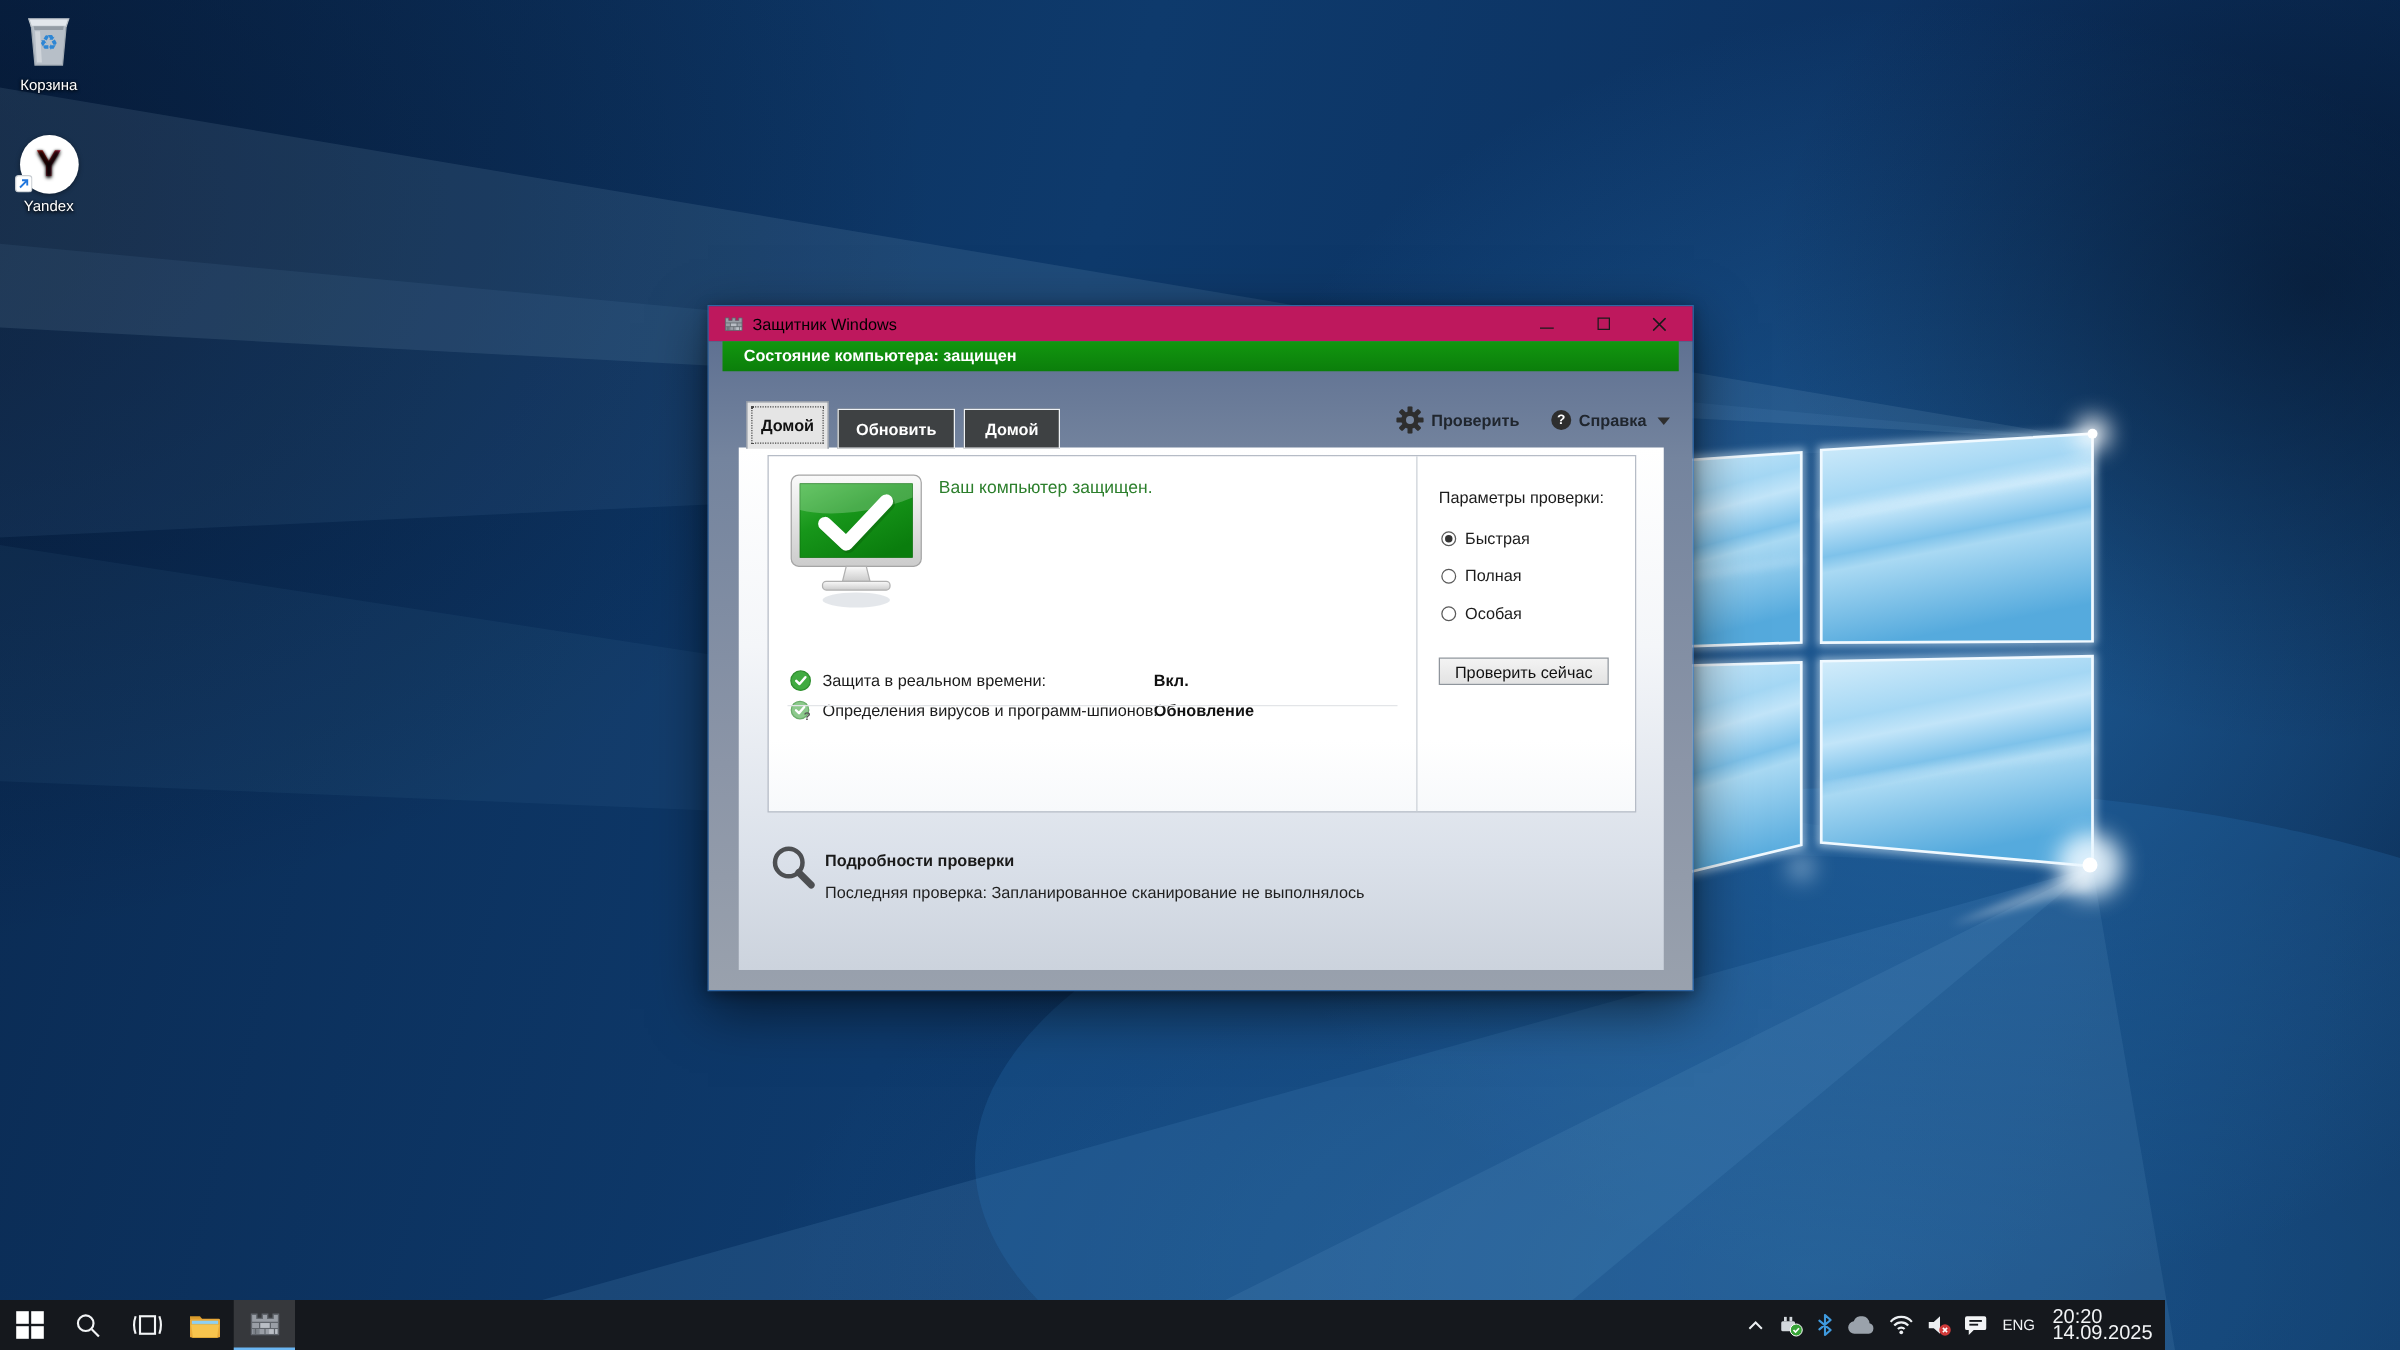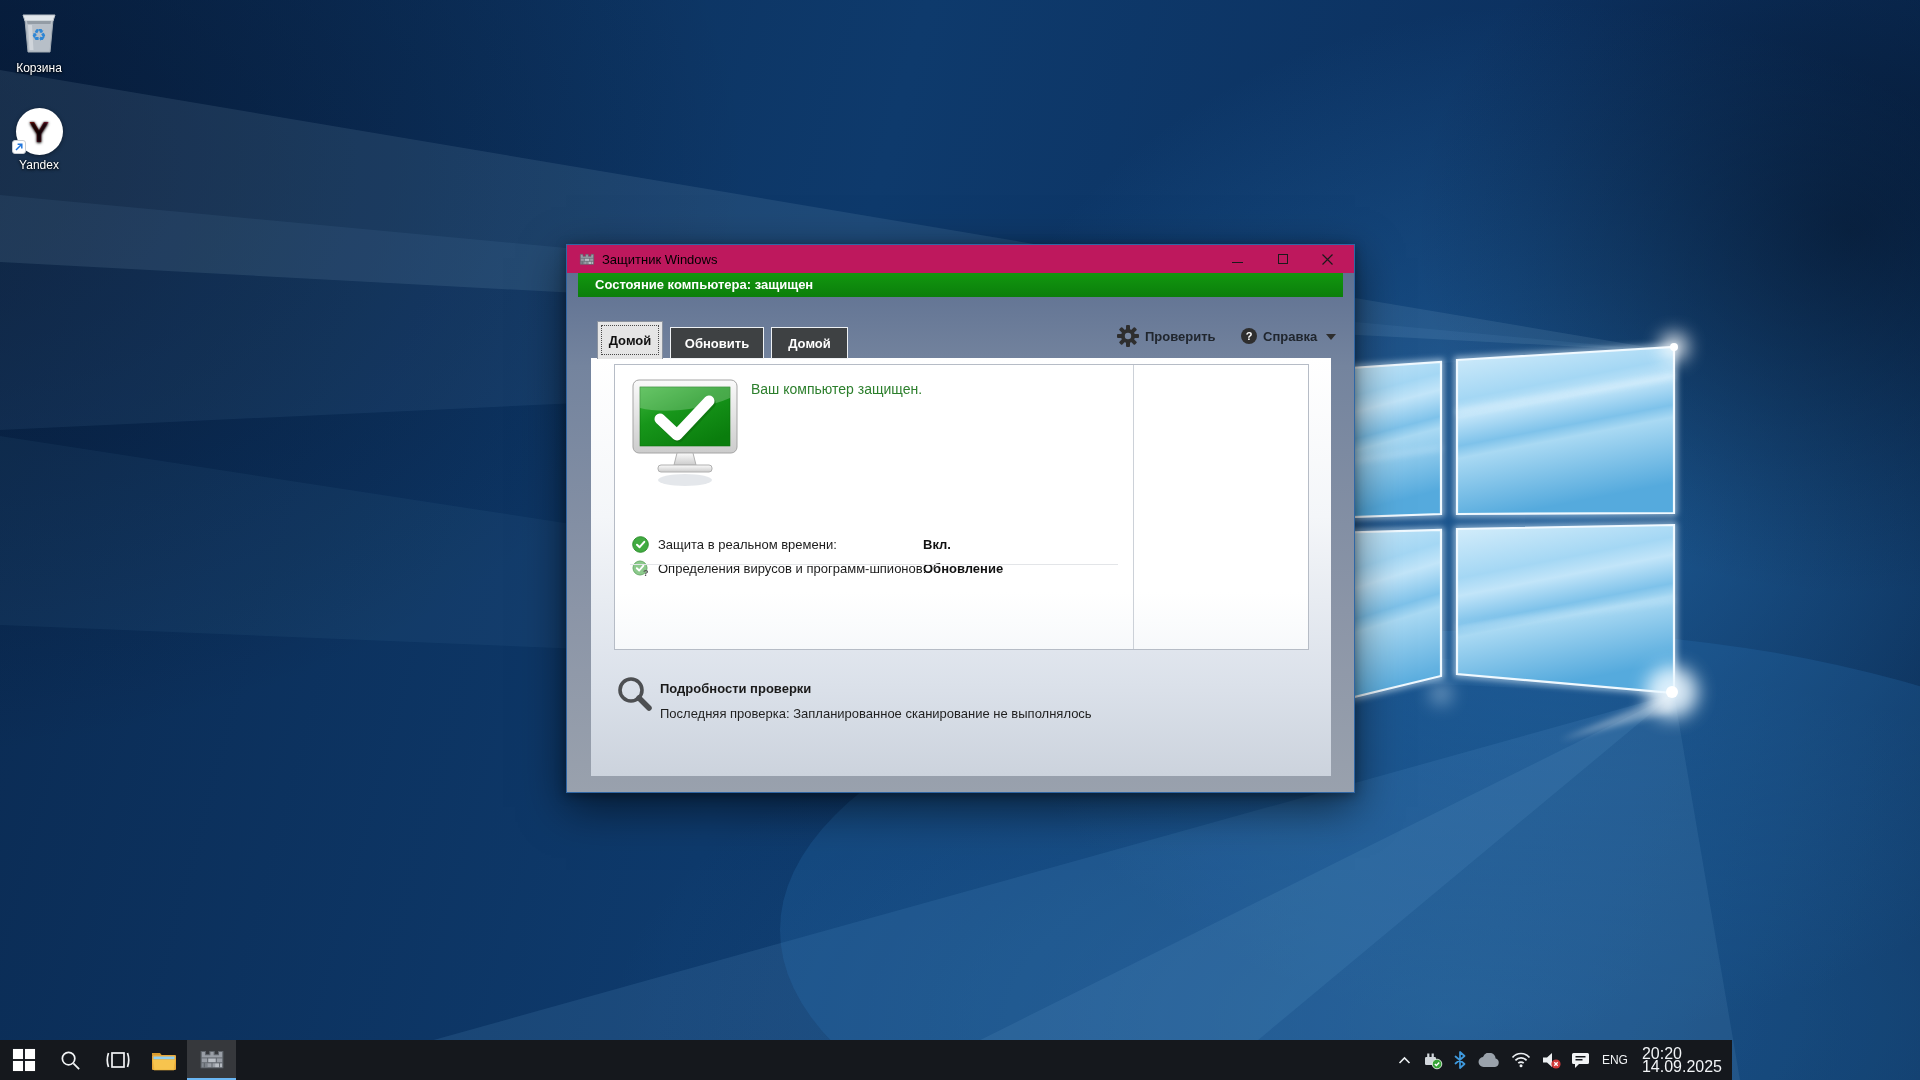--- a/index.html
+++ b/index.html
@@ -289,20 +289,36 @@
           <path d="M4.8,8.2 L7.2,10.5 L11.4,5.6" stroke="#fff" stroke-width="1.9" fill="none" stroke-linecap="round" stroke-linejoin="round"></path>
           <text x="11" y="16" font-size="9" font-weight="bold" fill="#555">?</text>
         </svg>
         <span class="lbl">Определения вирусов и программ-шпионов:</span>
         <span class="val">Обновление</span>
       </div>
 
       <div class="box-sep"></div>
       <div class="vdiv"></div>
 
+      <div class="scanpanel">
+        <div class="sp-title">Параметры проверки:</div>
+        <div class="opt" id="opt-quick">
+          <span class="radio sel"></span>
+          <span>Быстрая</span>
+        </div>
+        <div class="opt" id="opt-full">
+          <span class="radio"></span>
+          <span>Полная</span>
+        </div>
+        <div class="opt" id="opt-custom">
+          <span class="radio"></span>
+          <span>Особая</span>
+        </div>
+        <button class="scan-btn">Проверить сейчас</button>
+      </div>
     </div>
 
     <span class="details-icon">
       <svg width="40" height="40" viewBox="0 0 40 40">
         <circle cx="16" cy="15" r="11" stroke="#4d4f52" stroke-width="3.6" fill="none"></circle>
         <path d="M24,23 L34,33" stroke="#4d4f52" stroke-width="5.5" stroke-linecap="round"></path>
       </svg>
     </span>
     <div class="details-title">Подробности проверки</div>
     <div class="details-text">Последняя проверка: Запланированное сканирование не выполнялось</div>

